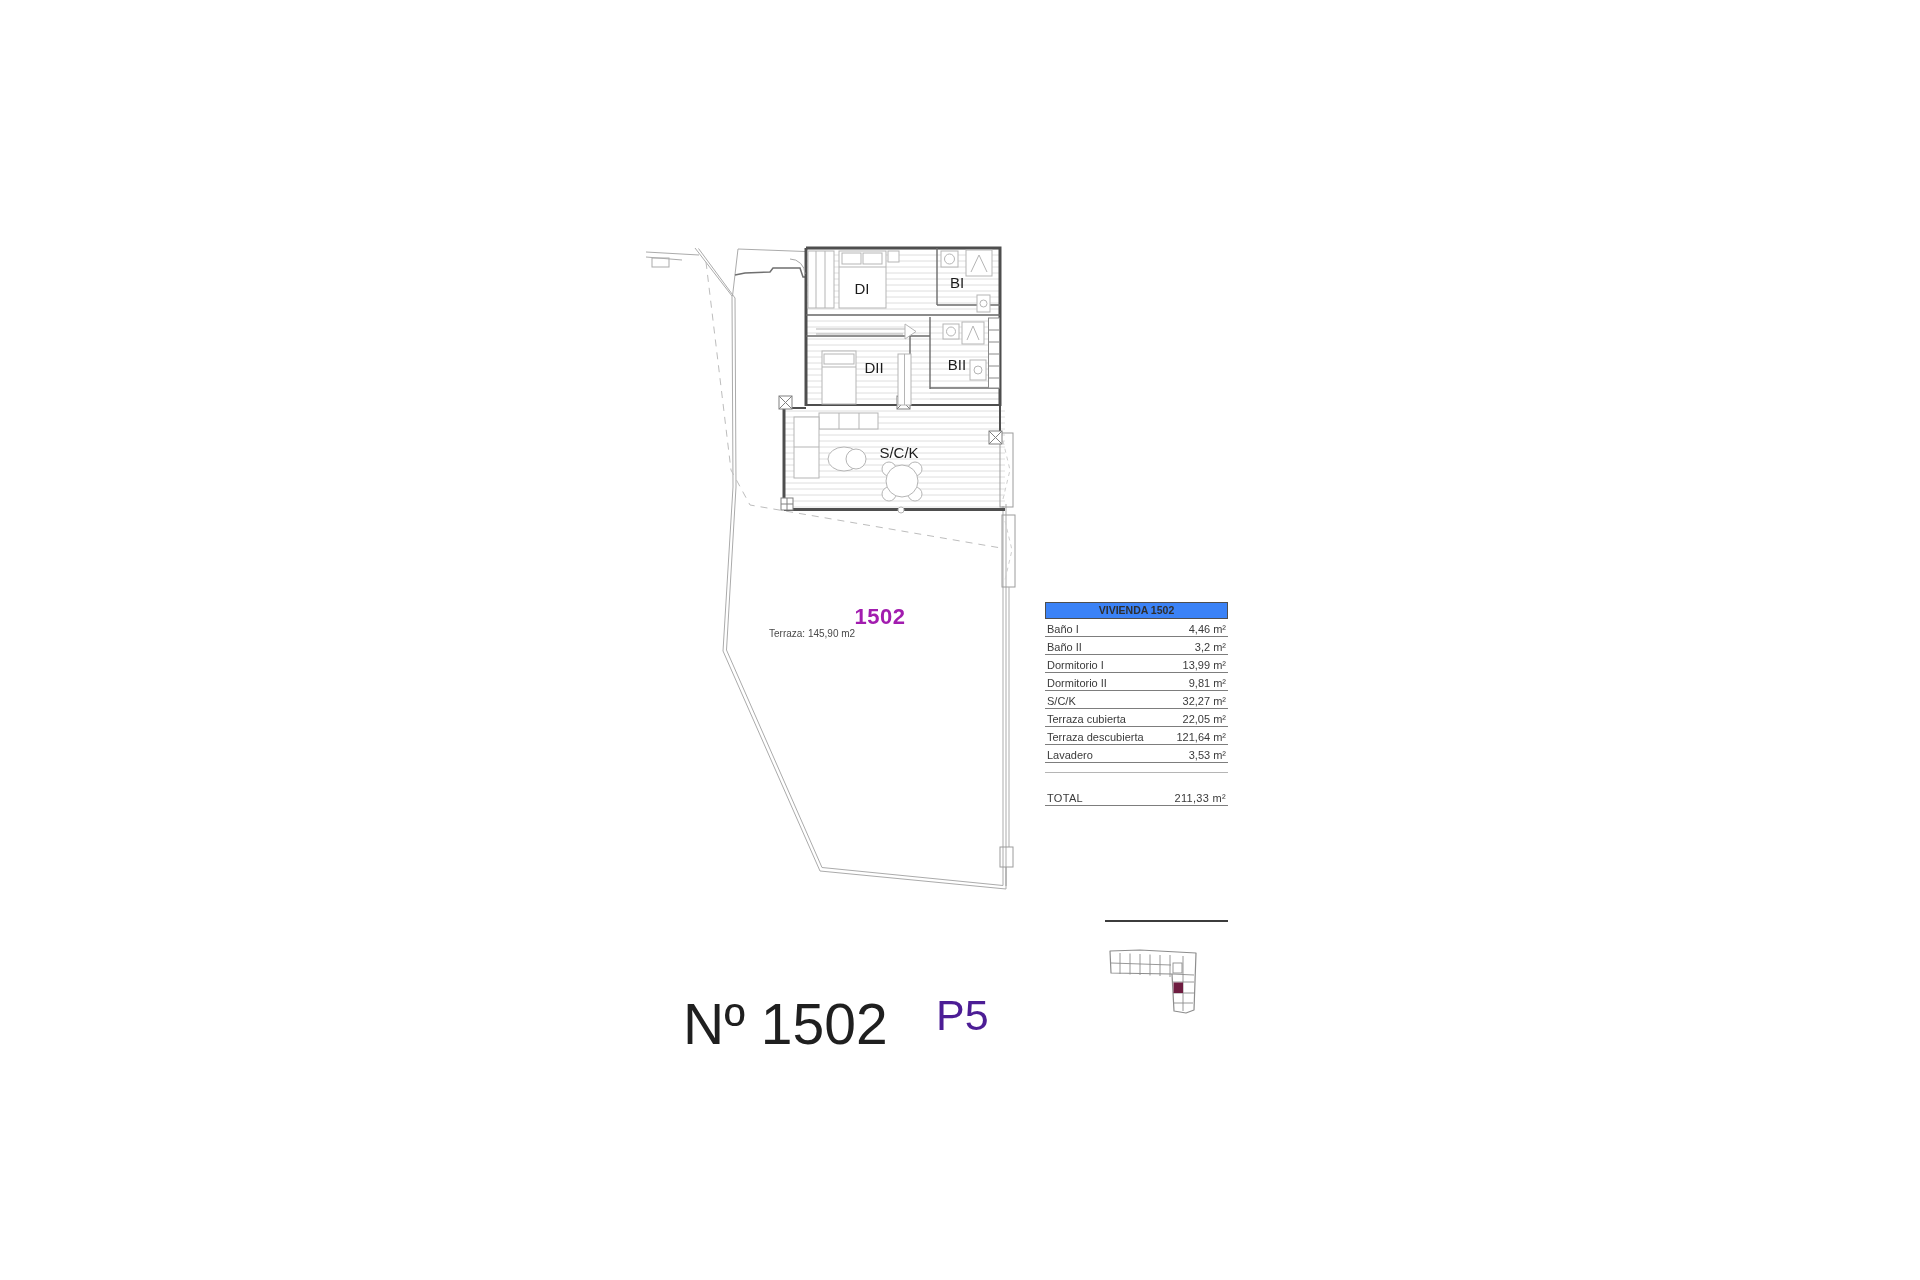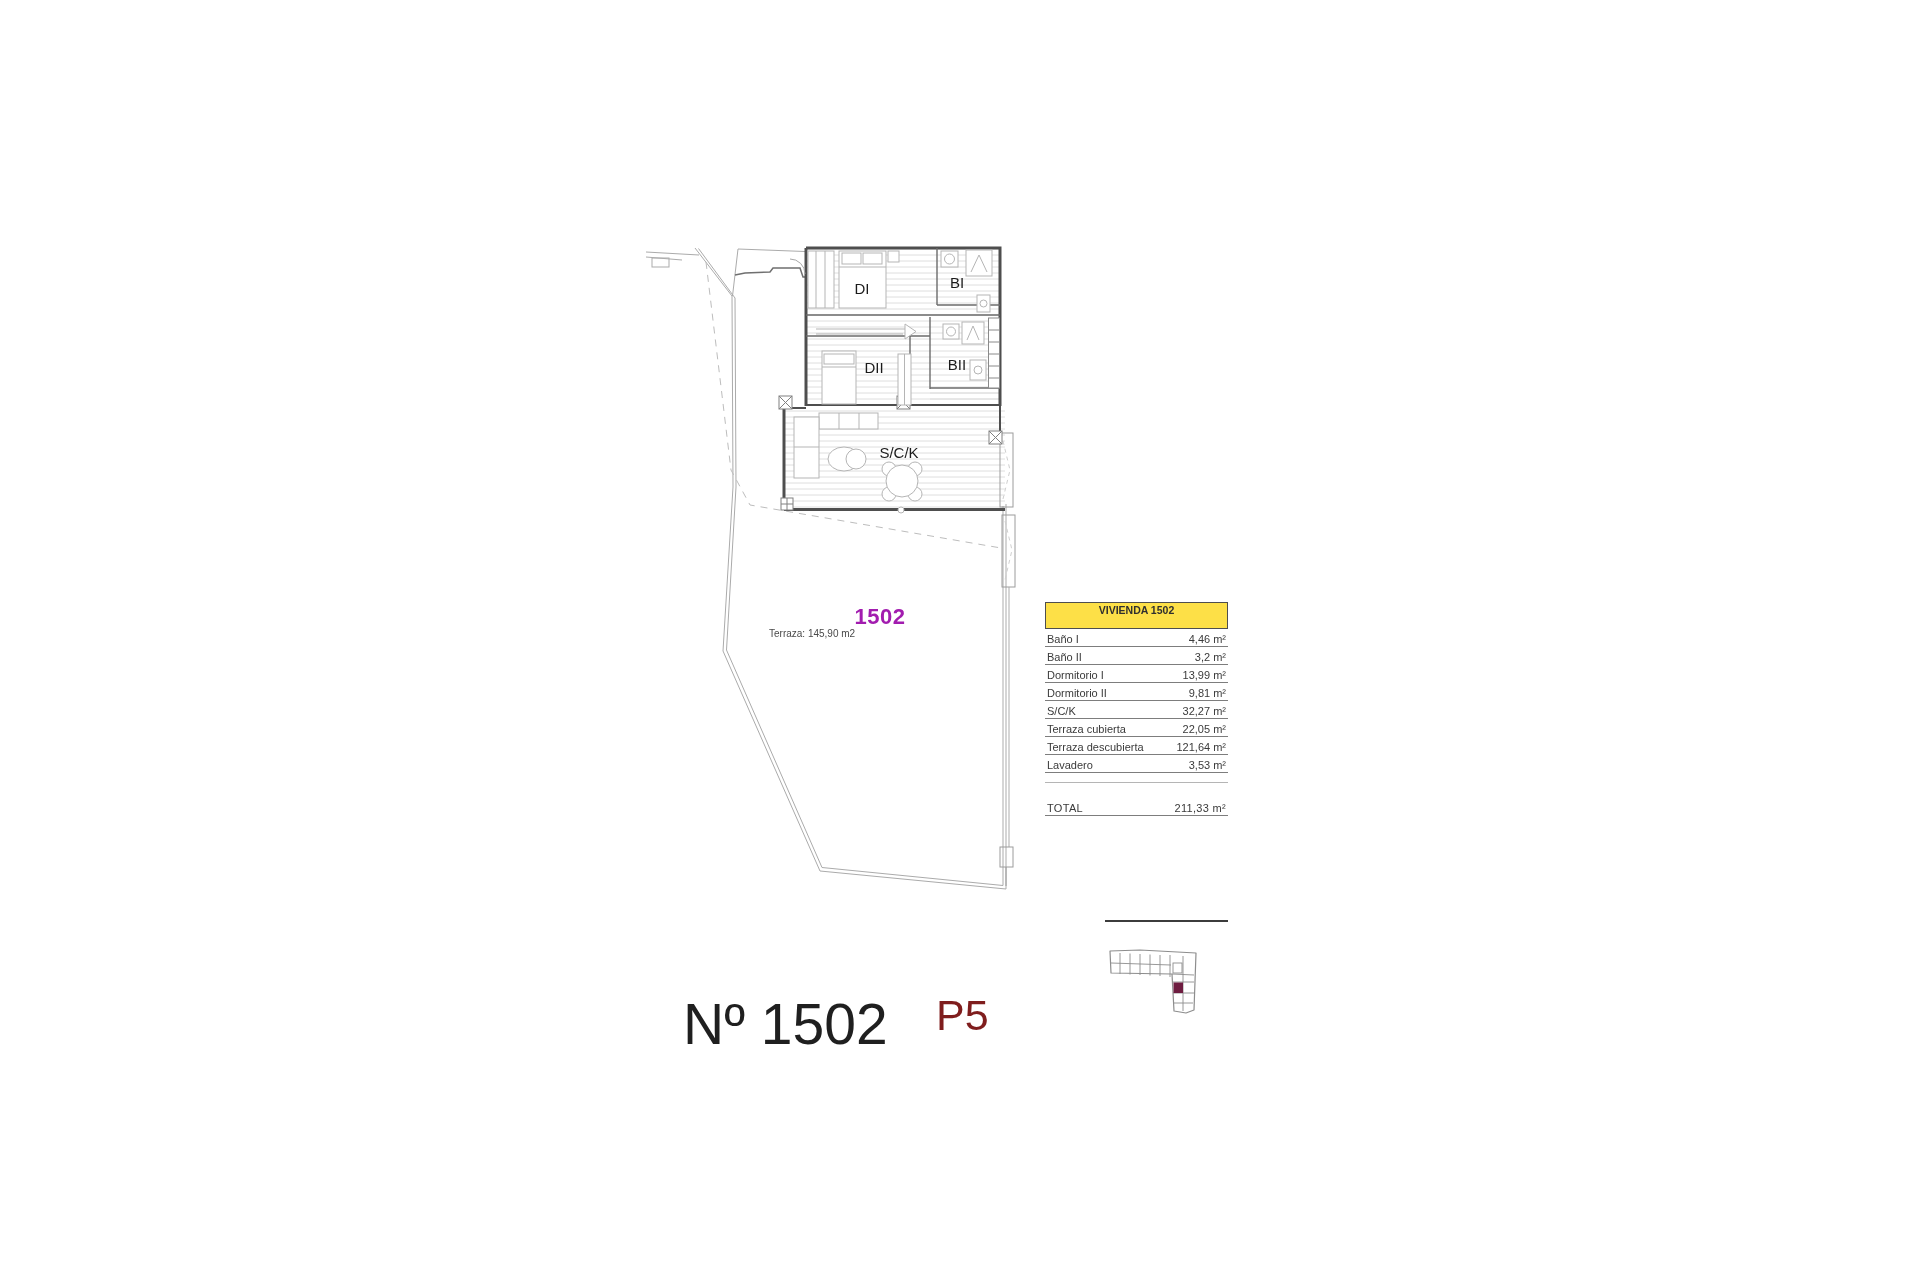--- a/index.html
+++ b/index.html
@@ -8,33 +8,33 @@
   .plan-svg{position:absolute;left:0;top:0;width:1920px;height:1280px;}
   svg text{font-family:"Liberation Sans",sans-serif;}
 
   
   .unit-red{position:absolute;left:853px;top:604px;width:54px;text-align:center;
             font-size:22px;font-weight:bold;color:#a21caf;letter-spacing:.5px;}
   .terrace-note{position:absolute;left:769px;top:628px;font-size:10px;color:#4a4a4a;}
 
   
   .area-table{position:absolute;left:1045px;top:602px;width:183px;font-size:11px;color:#3a3a3a;}
-  .at-header{box-sizing:border-box;height:27px;background:#fde047;border:1px solid #4e4e4e;
+  .at-header{box-sizing:border-box;height:17px;background:#3b82f6;border:1px solid #4e4e4e;
              text-align:center;line-height:15px;font-size:10.5px;font-weight:bold;color:#2f2f2f;}
   .at-row{box-sizing:border-box;height:16.9px;display:flex;justify-content:space-between;
           align-items:flex-end;border-bottom:1px solid #7d7d7d;padding:16px 2px 1px 2px;}
   .at-row .lbl{white-space:nowrap;}
   .at-row .val{white-space:nowrap;}
   .at-spacer{box-sizing:border-box;height:10px;border-bottom:1px solid #b5b5b5;}
   .at-total{box-sizing:border-box;margin-top:14px;height:19px;display:flex;justify-content:space-between;
             align-items:flex-end;border-bottom:1px solid #7d7d7d;padding:0 2px 1px 2px;letter-spacing:.3px;text-align:center;}
 
   
   .footer-unit{position:absolute;left:683px;top:991px;font-size:57px;color:#1f1f1f;}
-  .footer-floor{position:absolute;left:936px;top:991px;font-size:43px;color:#7f1d1d;}
+  .footer-floor{position:absolute;left:936px;top:991px;font-size:43px;color:#4c1d95;}
 </style>
 </head>
 <body>
 
 <div class="page">
 
   <svg class="plan-svg" viewBox="0 0 1920 1280">
     <defs>
       <pattern id="hatchH" width="6" height="6" patternUnits="userSpaceOnUse">
         <path d="M0,3 H6" stroke="#dedede" stroke-width="1"></path>

